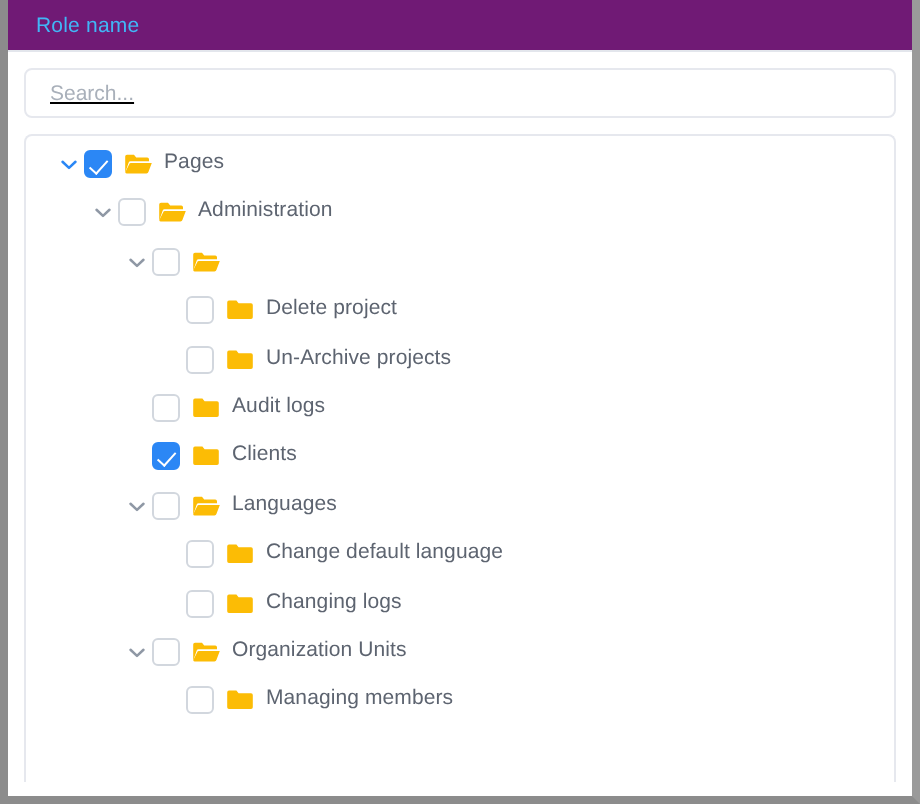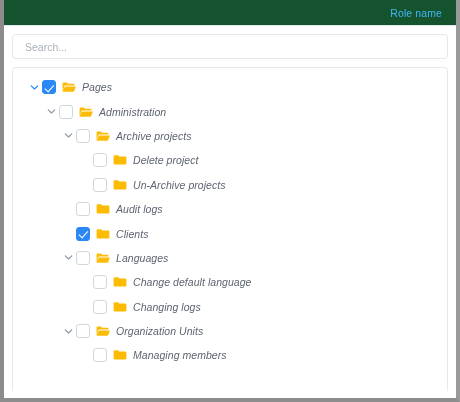--- a/index.html
+++ b/index.html
@@ -23,25 +23,24 @@
     border-bottom: 4px solid #8c8c8c;
     background: #ffffff;
   }
 
   
   .tabbar {
     position: relative;
     height: 26px;
     box-sizing: border-box;
     border-bottom: 1px solid #e3e6ec;
-    background: #14532d;
+    background: #701a75;
     display: flex;
     align-items: stretch;
     padding-left: 0px;
-    justify-content: flex-end;
   }
   .tab {
     display: flex;
     align-items: center;
     justify-content: center;
     height: 26px;
     box-sizing: border-box;
     padding: 0 13px;
     font-size: 10.5px;
     letter-spacing: .1px;
@@ -68,20 +67,21 @@
   }
   .searchbox {
     height: 25px;
     box-sizing: border-box;
     border: 1px solid #e6e8ee;
     border-radius: 4px;
     background: #ffffff;
     display: flex;
     align-items: center;
     padding: 0 10px;
+    text-decoration: underline;
   }
   .searchbox input {
     border: 0;
     outline: 0;
     width: 100%;
     font-family: "Liberation Sans", sans-serif;
     font-size: 10.5px;
     color: #6b7280;
     background: transparent;
   }
@@ -97,23 +97,22 @@
     border-radius: 4px 4px 0 0;
     background: #ffffff;
     height: 324px;
     box-sizing: border-box;
     padding-top: 7px;
     overflow: hidden;
   }
   .row {
     height: 24.4px;
     display: flex;
-    align-items: center;
+    align-items: flex-start;
     white-space: nowrap;
-    font-style: italic;
   }
   .indent { flex: 0 0 auto; }
 
   .chev {
     width: 15px;
     height: 15px;
     flex: 0 0 15px;
     display: flex;
     align-items: center;
     justify-content: center;
@@ -222,21 +221,20 @@
             <path d="M1.4 3.2 L5 6.6 L8.6 3.2" fill="none" stroke="#8f98a5" stroke-width="1.4" stroke-linecap="round" stroke-linejoin="round"></path>
           </svg>
         </div>
         <div class="cb"></div>
         <div class="fold">
           <svg width="14" height="12" viewBox="0 0 14 12">
             <path d="M0.6 2.3 a0.9 0.9 0 0 1 0.9-0.9 H5.0 l1.1 1.3 H11.6 a0.9 0.9 0 0 1 0.9 0.9 V4.6 H3.3 a1 1 0 0 0-0.95 0.7 L0.6 10.4 Z" fill="#fcbc05"></path>
             <path d="M3.5 5.5 H13.9 L12.2 10.0 a1 1 0 0 1-0.95 0.7 H1.3 a0.6 0.6 0 0 1-0.57-0.8 L2.55 6.2 a1 1 0 0 1 0.95-0.7 Z" fill="#fcbc05"></path>
           </svg>
         </div>
-        <div class="lbl">Archive projects</div>
       </div>
       <div class="row">
         <div class="indent" style="width: 65px;"></div>
         <div class="chev empty"></div>
         <div class="cb"></div>
         <div class="fold">
           <svg width="14" height="12" viewBox="0 0 14 12">
             <path d="M0.6 2.2 a0.9 0.9 0 0 1 0.9-0.9 H5.2 l1.1 1.3 H12.5 a0.9 0.9 0 0 1 0.9 0.9 V9.6 a0.9 0.9 0 0 1-0.9 0.9 H1.5 a0.9 0.9 0 0 1-0.9-0.9 Z" fill="#fcbc05"></path>
           </svg>
         </div>

